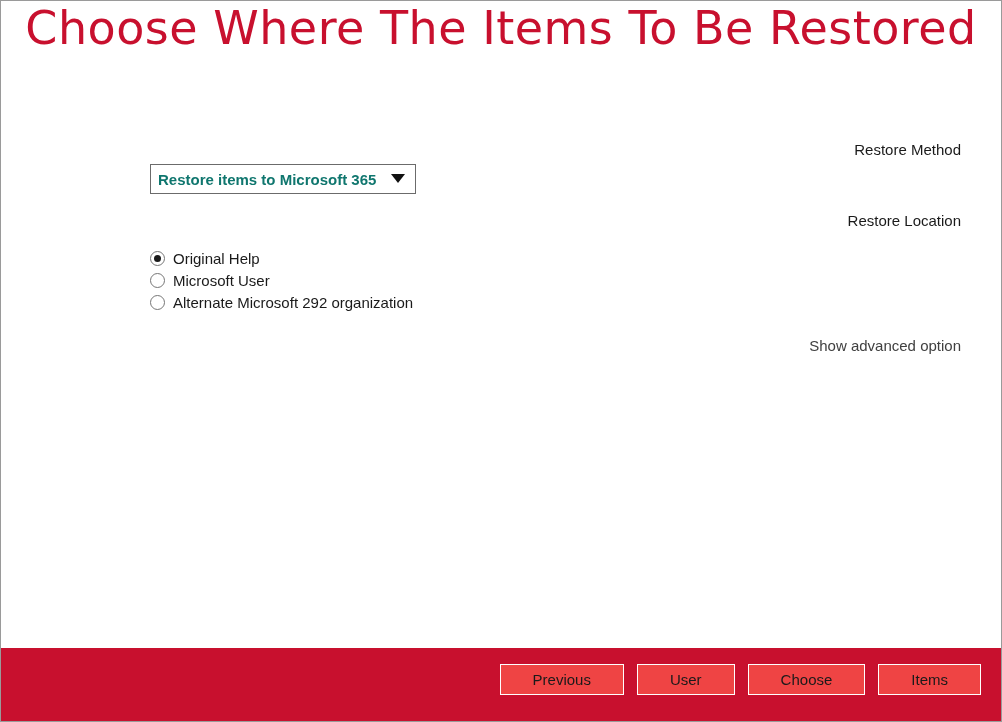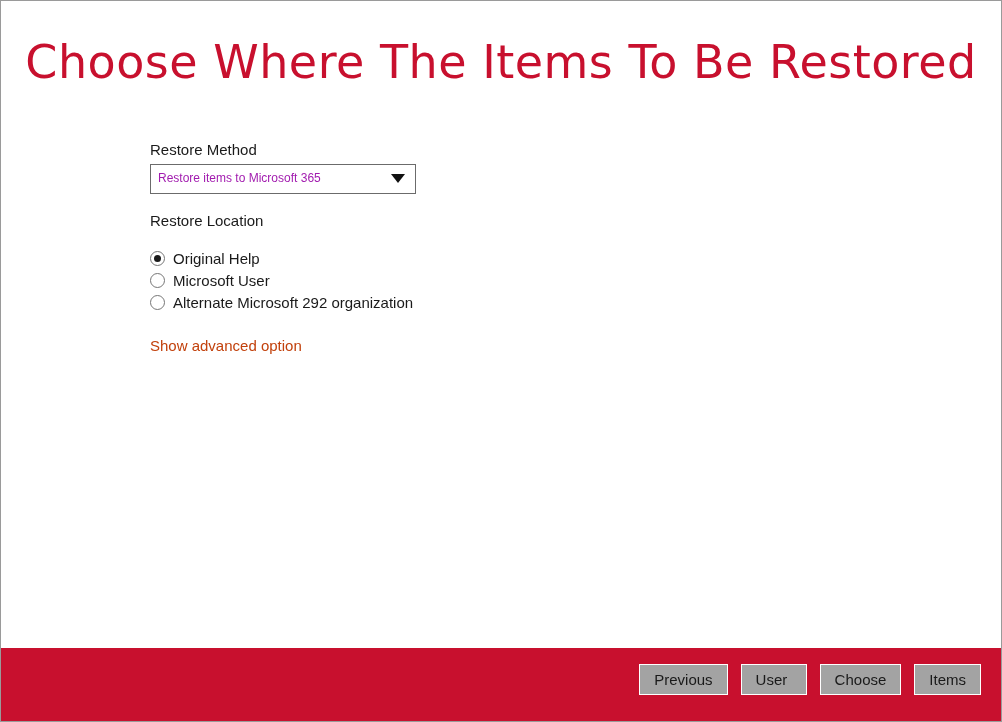--- a/index.html
+++ b/index.html
@@ -19,51 +19,52 @@
     background: #ffffff;
     overflow: hidden;
   }
   .title {
     text-align: center;
     color: #c8102e;
     font-size: 46px;
     font-weight: normal;
     letter-spacing: 0.5px;
     margin: 0;
-    padding-top: 34px;
     line-height: 1.2;
     font-family: "DejaVu Sans", sans-serif;
   }
   .content {
     position: absolute;
     left: 149px;
     top: 140px;
     right: 40px;
+    text-align: right;
   }
   .field-label {
     font-size: 15px;
     color: #1a1a1a;
     margin-bottom: 6px;
   }
   .select-wrap {
     position: relative;
     width: 266px;
     height: 30px;
     border: 1px solid #6b6b6b;
     background: #ffffff;
     box-sizing: border-box;
     margin-bottom: 18px;
   }
   .select-value {
     position: absolute;
     left: 7px;
     top: 6px;
-    font-size: 12px;
-    color: #a21caf;
+    font-size: 15px;
+    color: #0f766e;
     white-space: nowrap;
+    font-weight: bold;
   }
   .select-arrow {
     position: absolute;
     right: 10px;
     top: 9px;
     width: 0;
     height: 0;
     border-left: 7px solid transparent;
     border-right: 7px solid transparent;
     border-top: 9px solid #111111;
@@ -99,21 +100,21 @@
     color: #1a1a1a;
   }
   .group-label {
     font-size: 15px;
     color: #1a1a1a;
     margin-bottom: 21px;
   }
   .adv-link {
     display: inline-block;
     margin-top: 21px;
-    color: #c2410c;
+    color: #404040;
     font-size: 15px;
     text-decoration: none;
     cursor: pointer;
   }
   .footer {
     position: absolute;
     left: 0;
     right: 0;
     bottom: 0;
     height: 73px;
@@ -122,29 +123,29 @@
   .btn-bar {
     position: absolute;
     right: 20px;
     top: 16px;
     display: flex;
     gap: 13px;
   }
   .btn {
     min-width: 66px;
     height: 31px;
-    padding: 0 14px;
-    background: #a3a3a3;
+    padding: 0 32px;
+    background: #ef4444;
     border: 1px solid #ffffff;
     color: #1a1a1a;
     font-size: 15px;
     font-family: "Liberation Sans", sans-serif;
     cursor: pointer;
     line-height: 29px;
-    text-align: left;
+    text-align: right;
     box-sizing: border-box;
   }
 </style>
 </head>
 <body>
 
 <div class="window">
 
   <h1 class="title">Choose Where The Items To Be Restored</h1>
 

